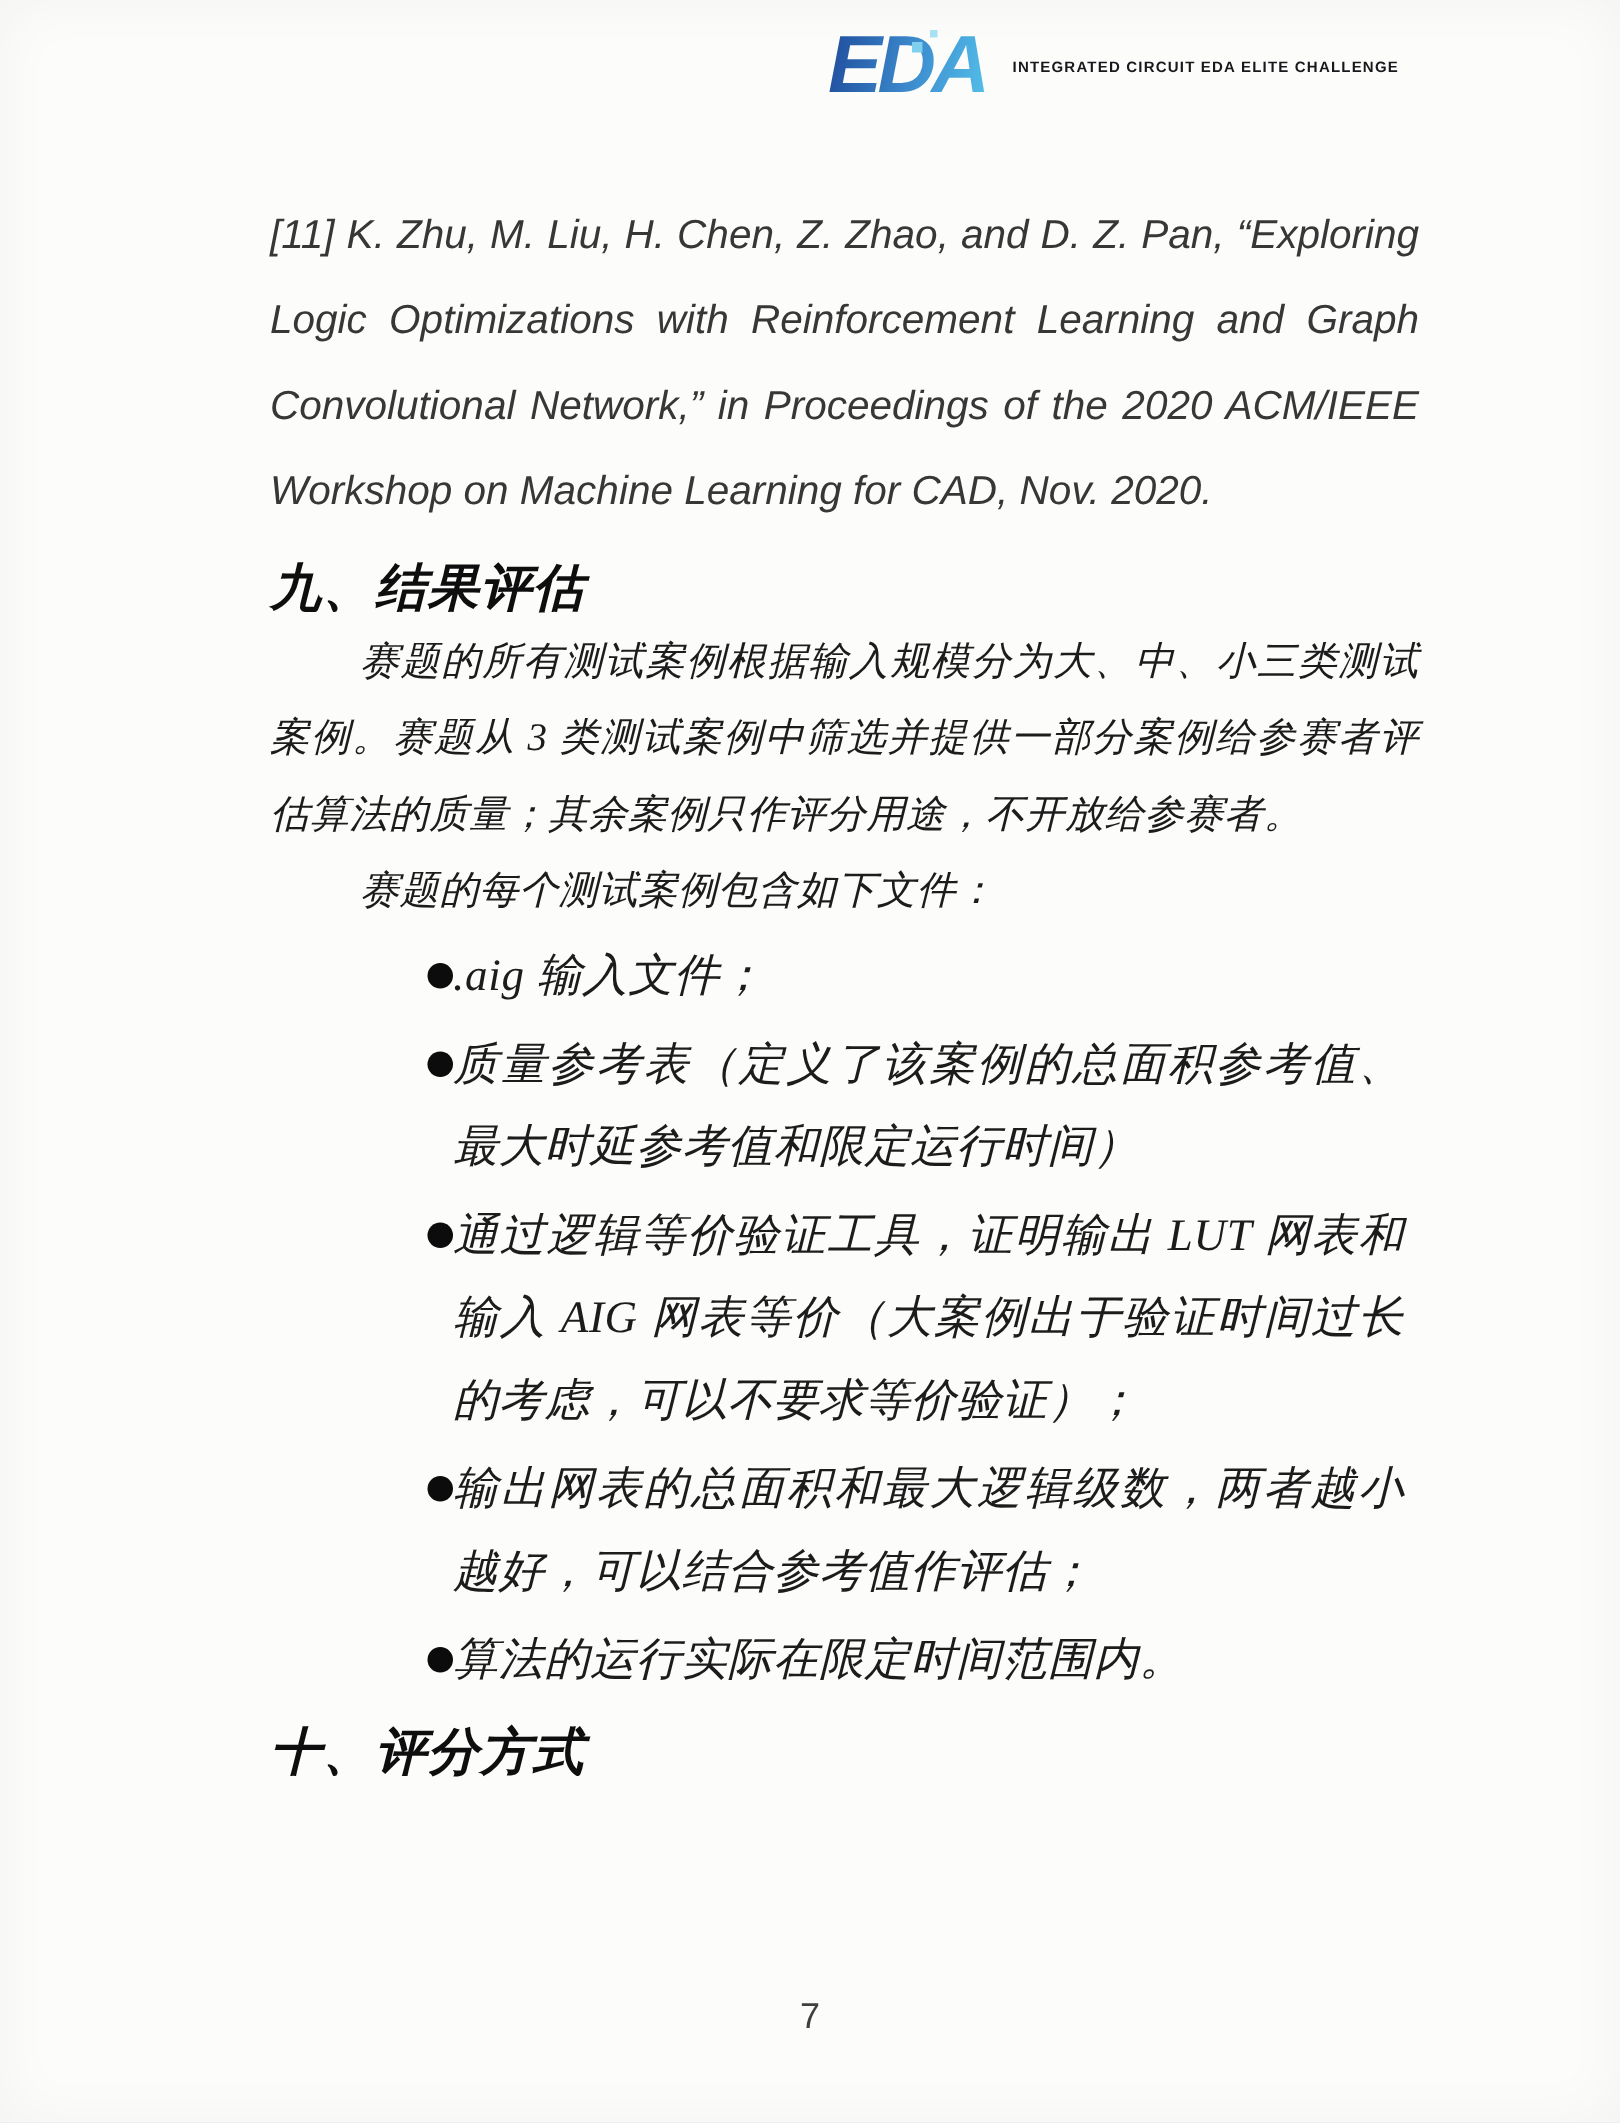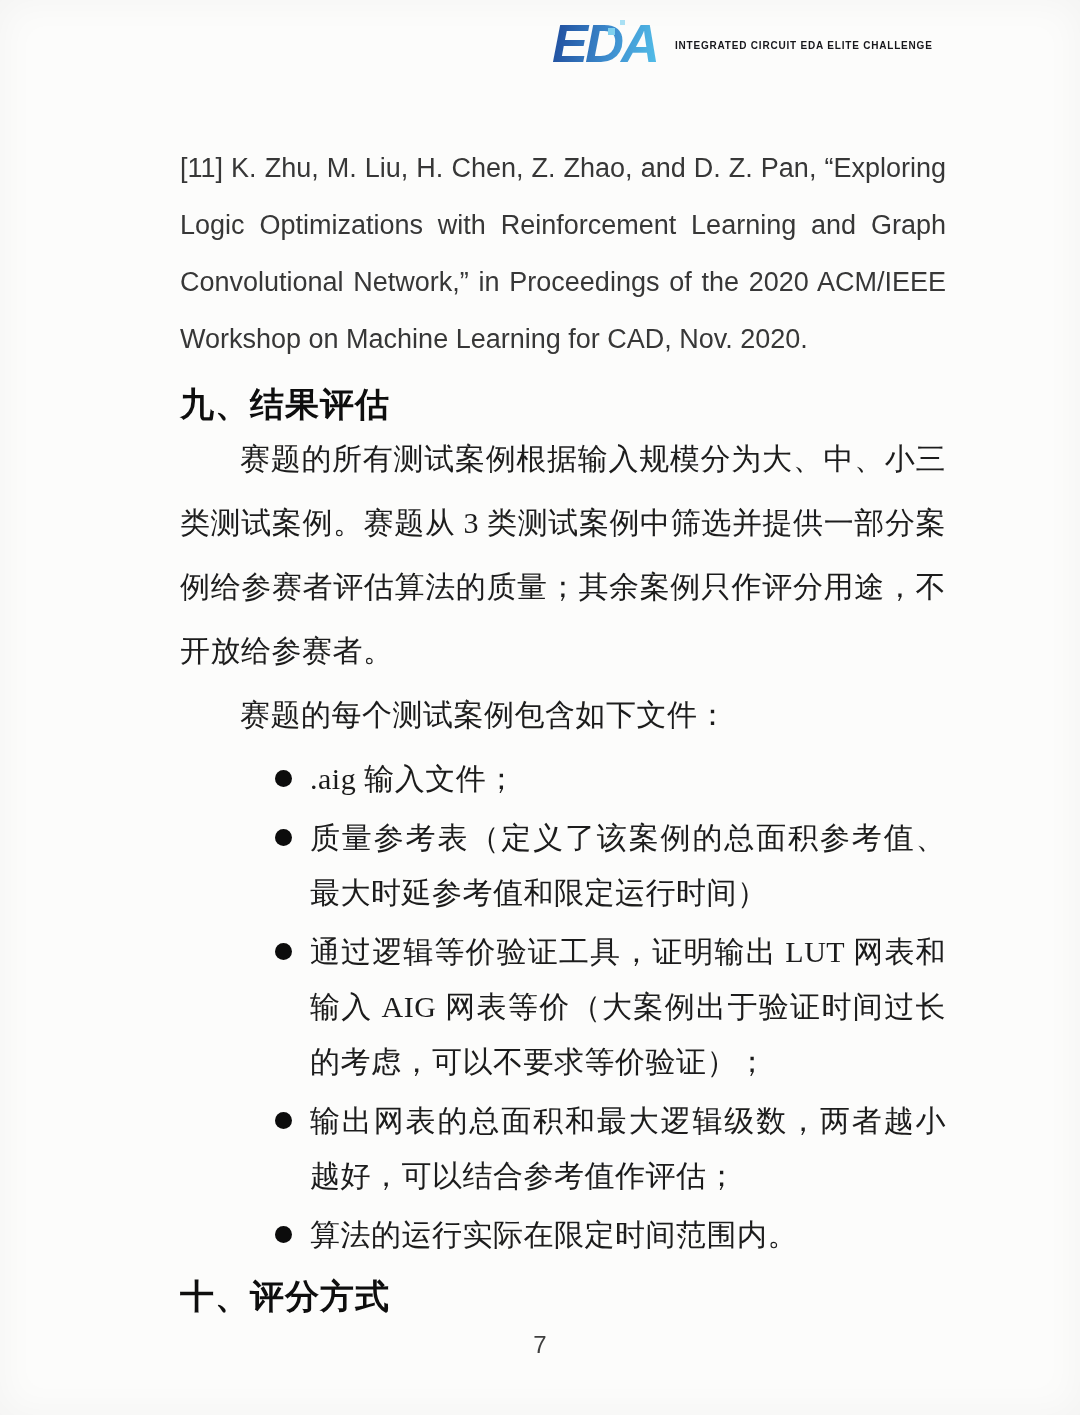--- a/index.html
+++ b/index.html
@@ -62,59 +62,59 @@
     letter-spacing: 0.8px;
     color: #17171c;
     margin-top: 4px;
     white-space: nowrap;
   }
 
   
   .content {
     position: absolute;
     left: 180px;
-    top: 140px;
+    top: 128px;
     width: 766px;
+    font-style: italic;
   }
   .citation {
     font-family: "Liberation Sans", sans-serif;
     font-size: 27px;
     line-height: 57px;
     text-align: justify;
     color: #373737;
   }
   .section-heading {
     font-family: "Liberation Sans", sans-serif;
     font-weight: 700;
     font-size: 34px;
     line-height: 44px;
     color: #0e0e0e;
     letter-spacing: 1px;
   }
   .heading-9 { margin-top: 14px; margin-bottom: 1px; }
   .heading-10 { margin-top: 12px; }
   .body-para {
-    font-size: 30px;
-    line-height: 64px;
+    font-size: 26px;
+    line-height: 51px;
     text-align: justify;
     color: #1c1c1c;
     letter-spacing: 0.5px;
   }
   .indent-2 { text-indent: 60px; }
   .indent-1 { text-indent: 30px; }
 
   ul.bullet-list {
     list-style: none;
     margin: 4px 0 4px 95px;
   }
   ul.bullet-list li {
     display: flex;
     align-items: flex-start;
-    gap: 18px;
-    margin: 4px 0;
+    margin: 4px 10px;
   }
   .bullet-dot {
     flex: none;
     width: 17px;
     height: 17px;
     border-radius: 50%;
     background: #0c0c0c;
     margin-top: 19px;
   }
   .bullet-text {

